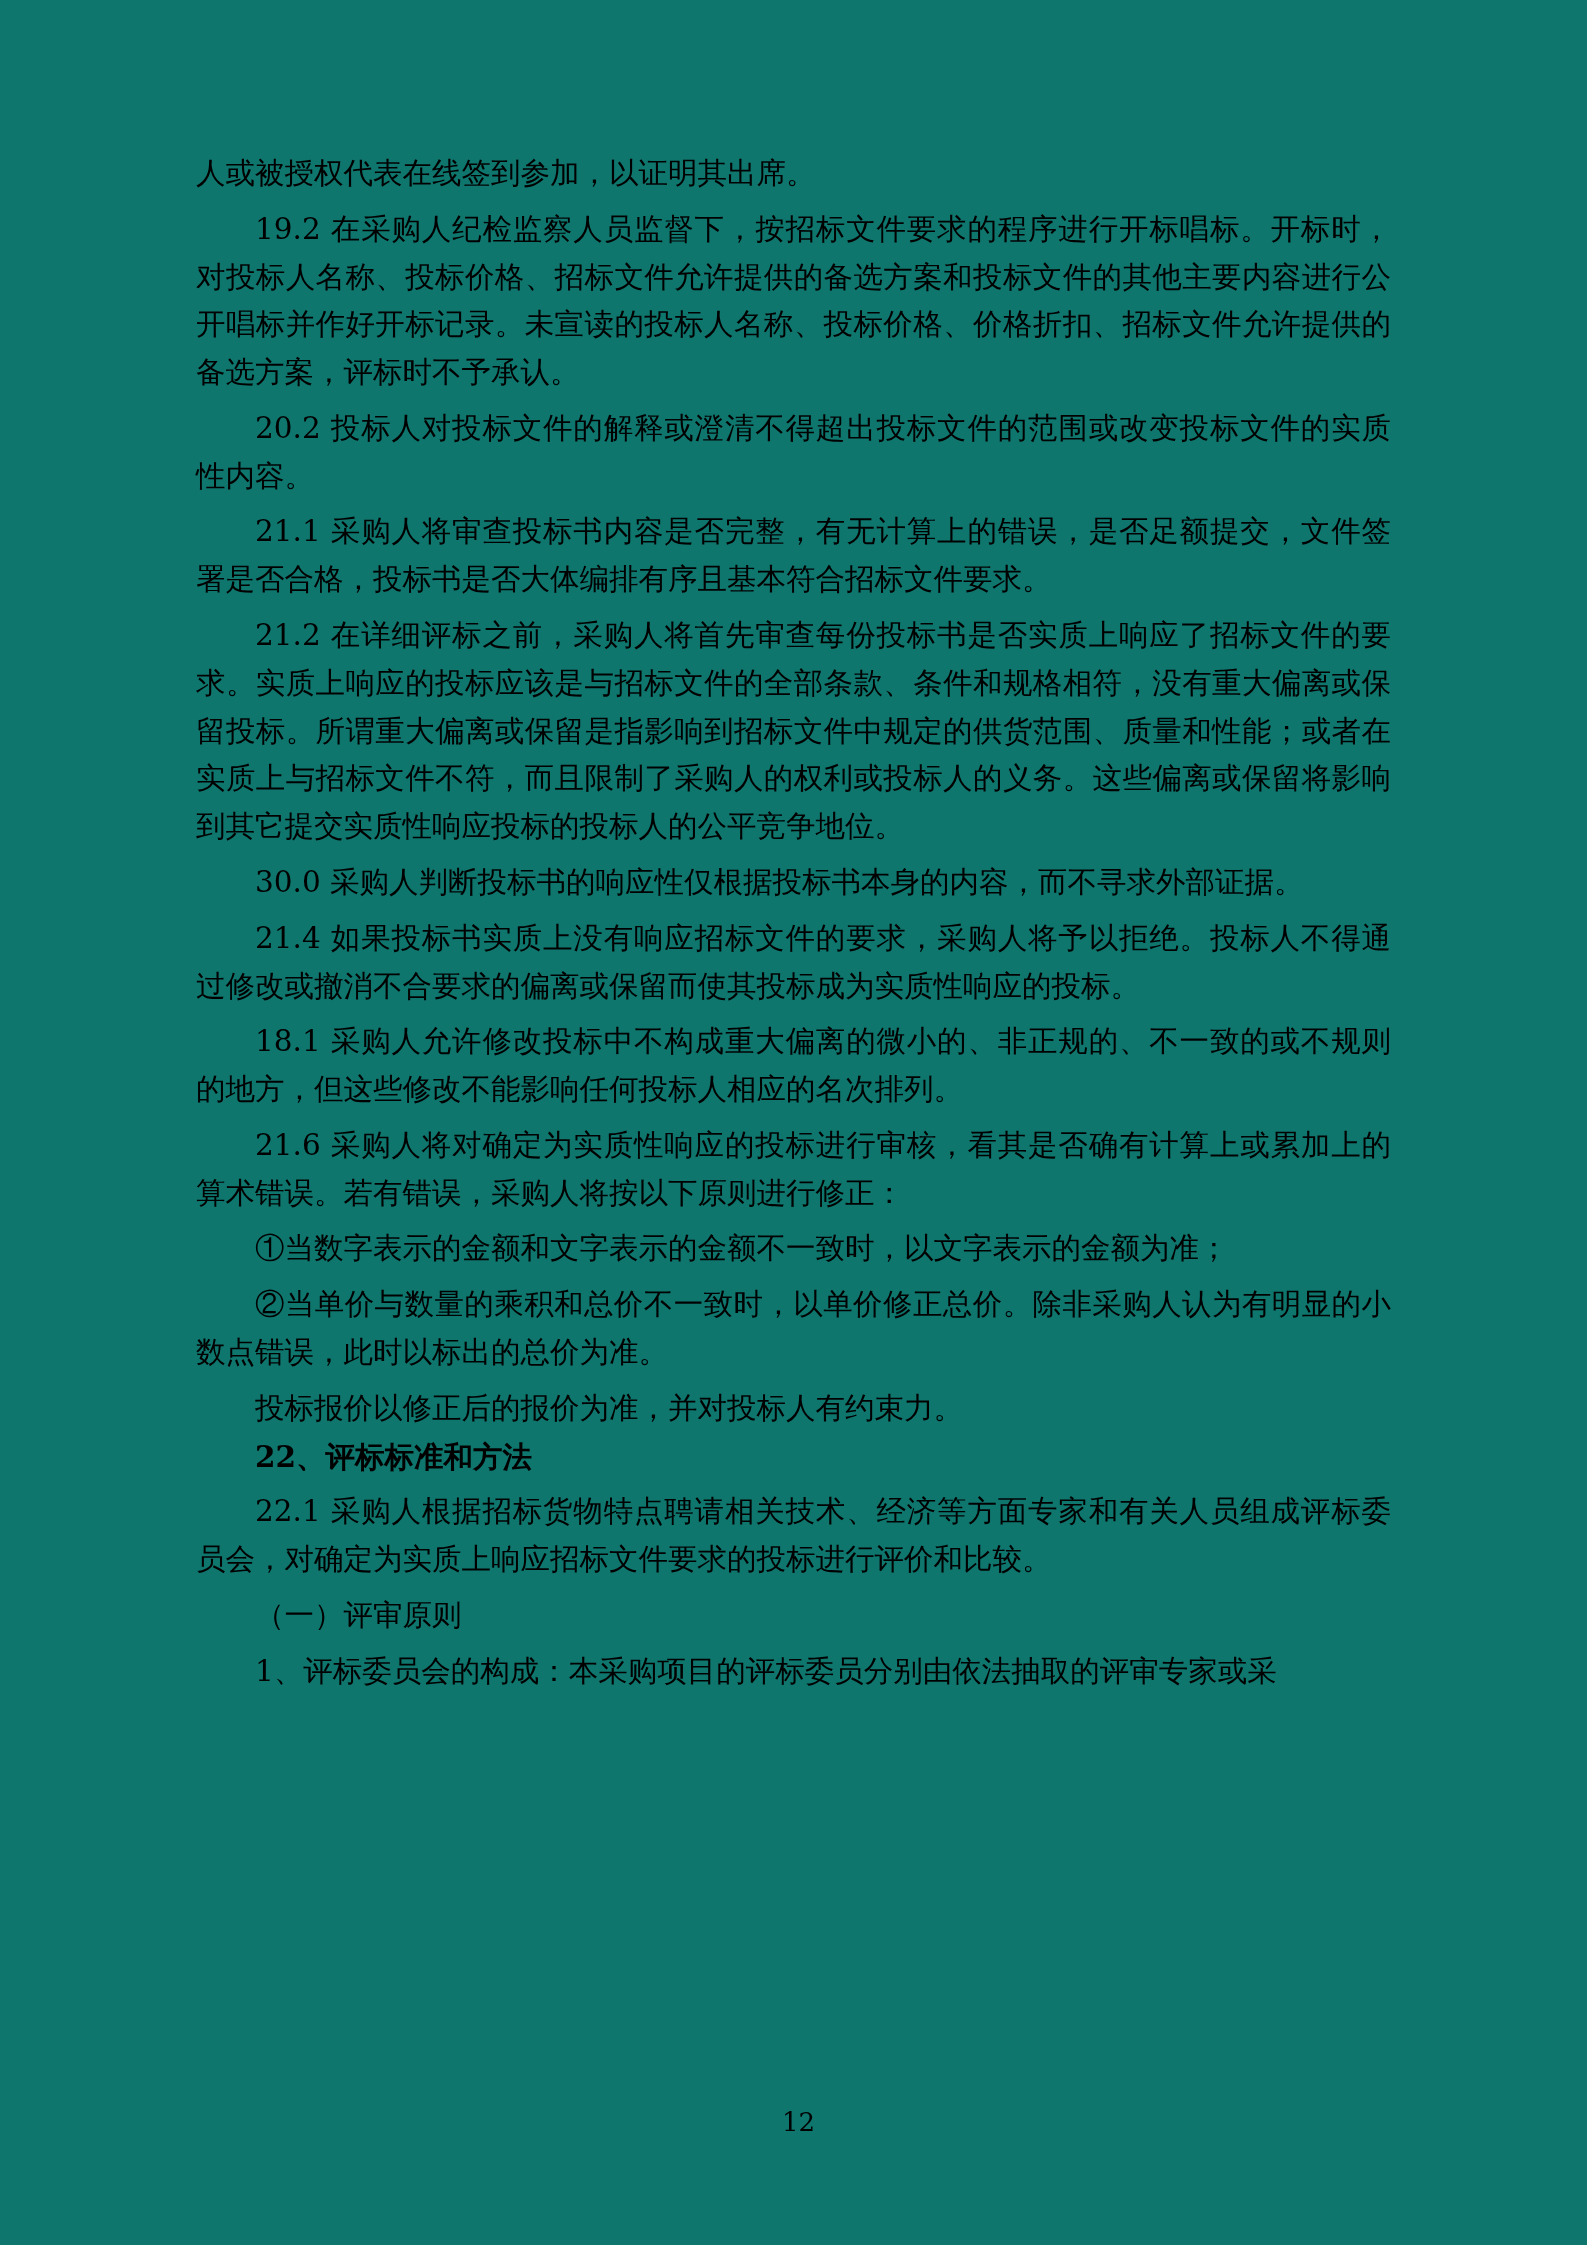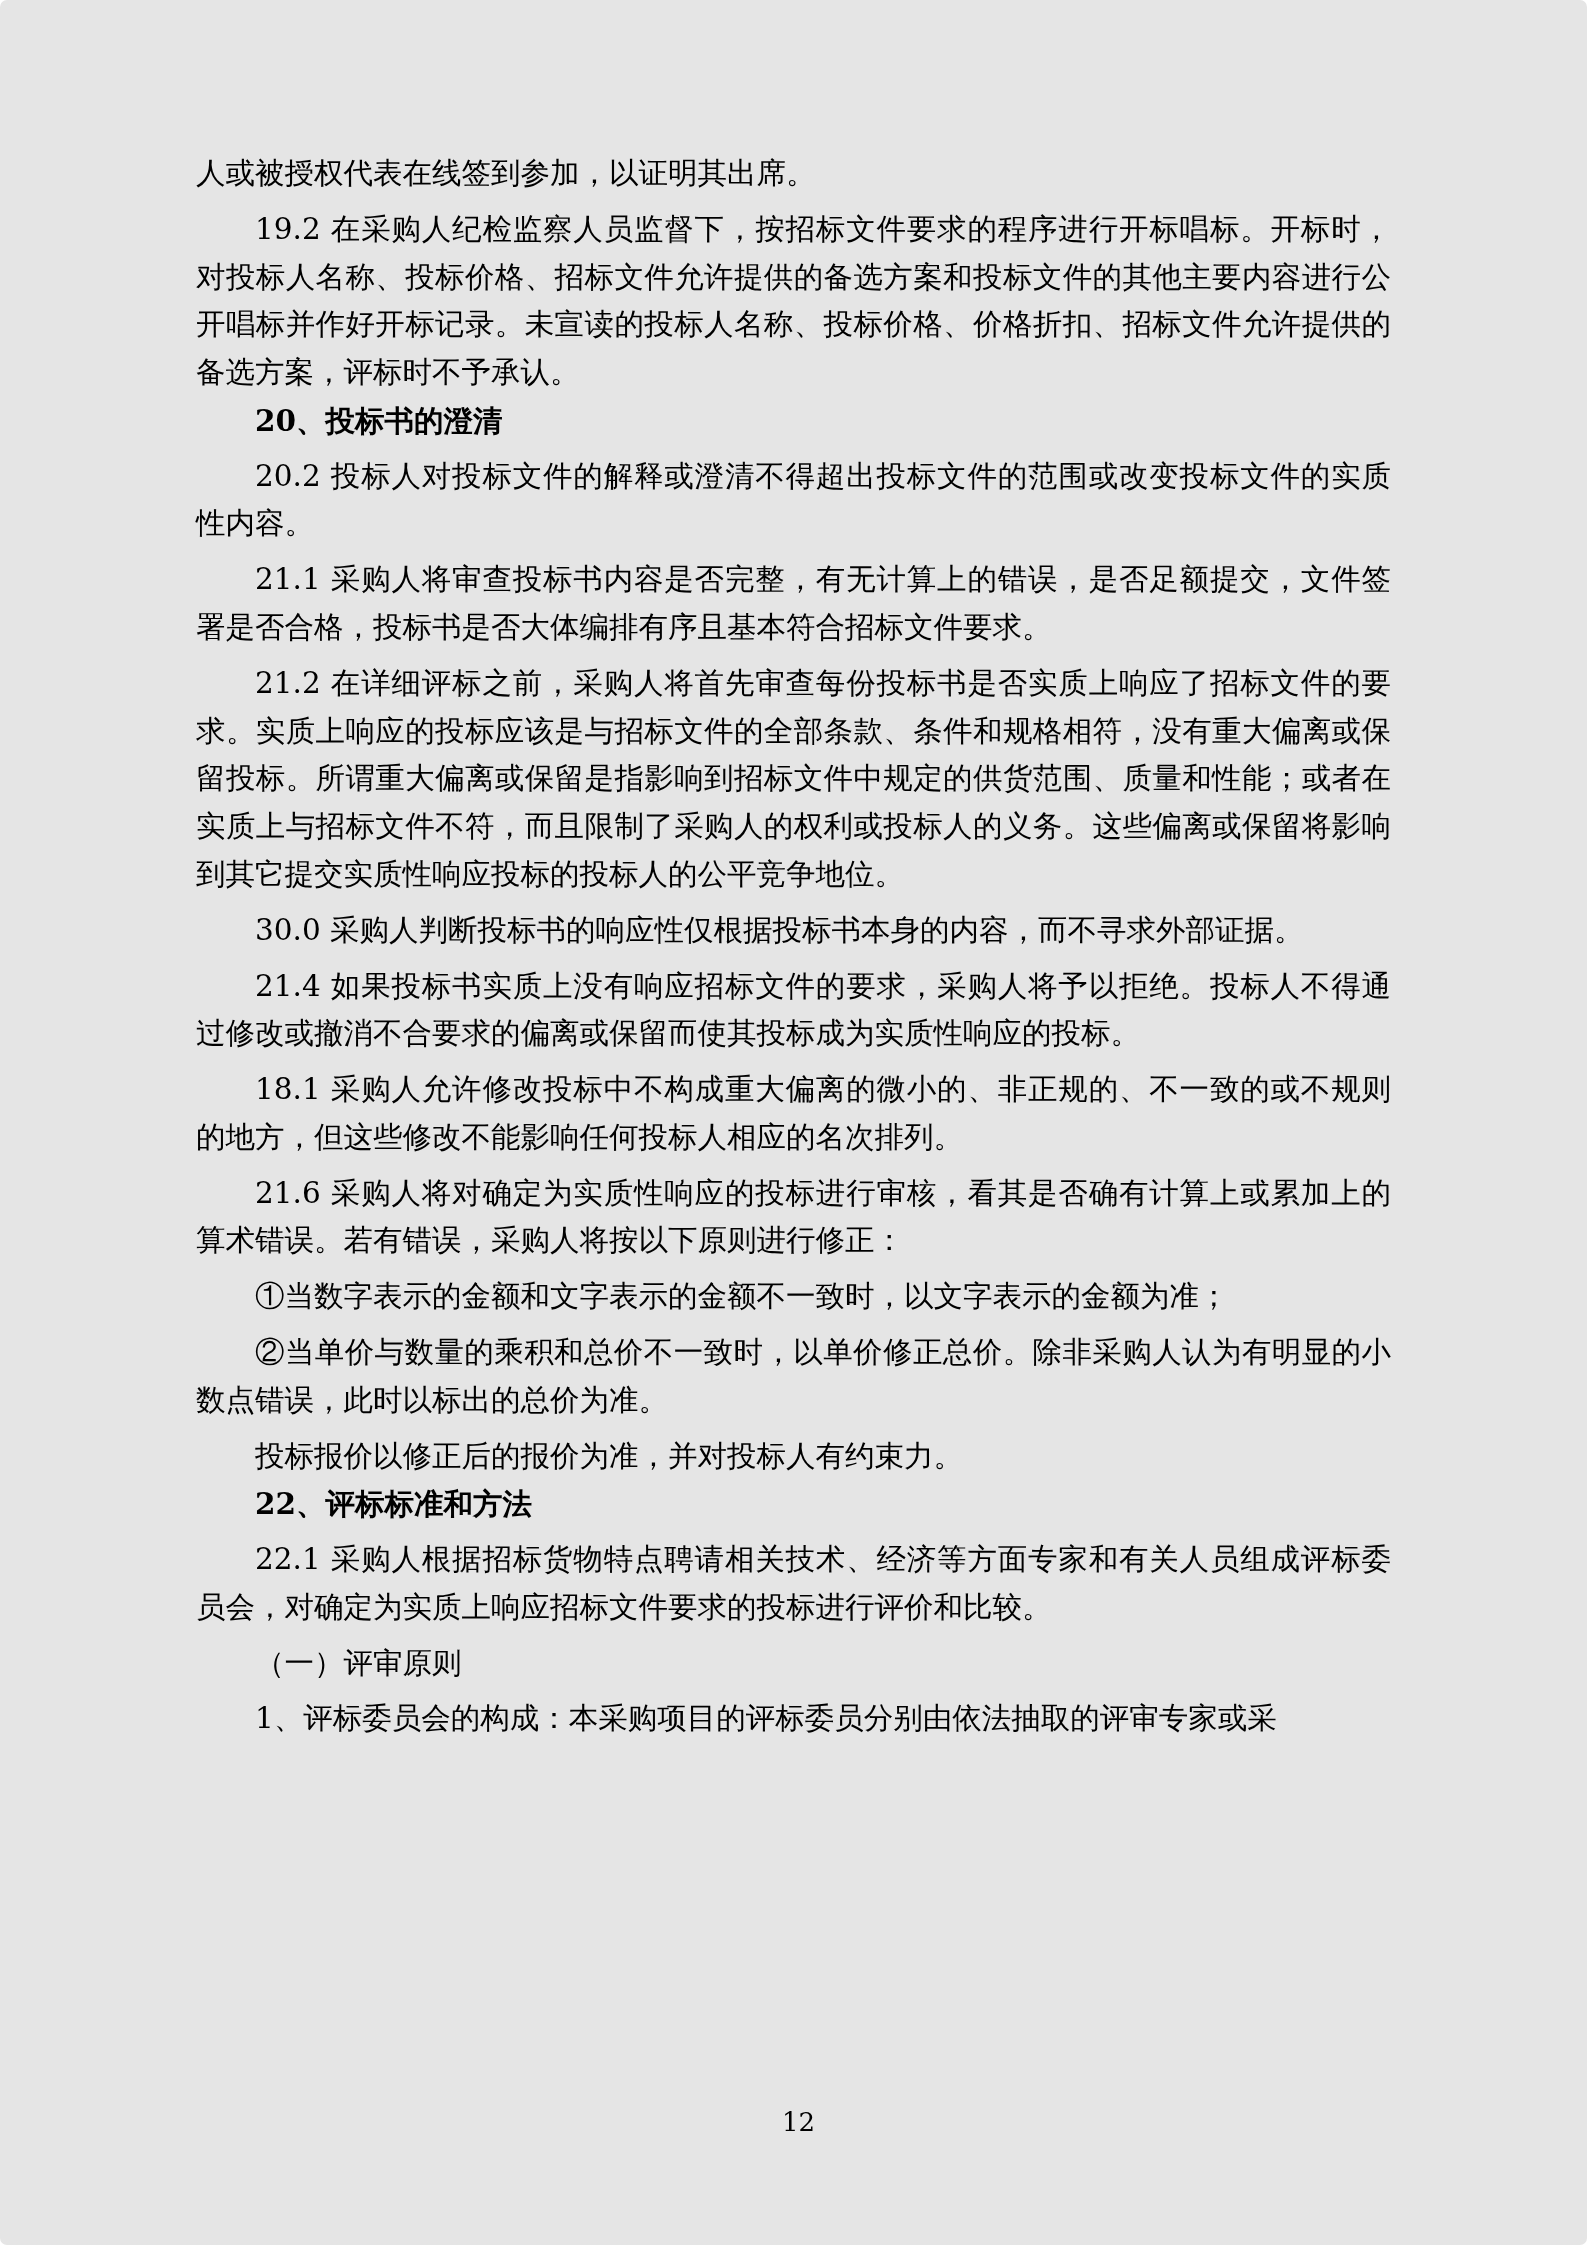--- a/index.html
+++ b/index.html
@@ -3,27 +3,26 @@
 <meta charset="utf-8">
 <style>
   html, body {
     margin: 0;
     padding: 0;
     background: #ffffff;
   }
   .page {
     width: 1587px;
     height: 2245px;
-    background: #e5e5e5;
+    background: #0f766e;
     position: relative;
     box-sizing: border-box;
     padding: 150px 196px 0 196px;
     font-family: "DejaVu Serif", "Liberation Serif", serif;
     color: #000000;
-    border-radius: 7px;
   }
   .content {
     font-size: 29.5px;
     line-height: 1.62;
     text-align: justify;
     text-justify: inter-ideograph;
   }
   p {
     margin: 0;
     padding: 0;
@@ -47,21 +46,20 @@
     font-family: "DejaVu Serif", "Liberation Serif", serif;
   }
 </style>
 </head>
 <body>
 
 <div class="page">
   <div class="content">
     <p class="body">人或被授权代表在线签到参加，以证明其出席。</p>
     <p class="indent">19.2 在采购人纪检监察人员监督下，按招标文件要求的程序进行开标唱标。开标时，对投标人名称、投标价格、招标文件允许提供的备选方案和投标文件的其他主要内容进行公开唱标并作好开标记录。未宣读的投标人名称、投标价格、价格折扣、招标文件允许提供的备选方案，评标时不予承认。</p>
-    <p class="heading">20、投标书的澄清</p>
     <p class="indent">20.2 投标人对投标文件的解释或澄清不得超出投标文件的范围或改变投标文件的实质性内容。</p>
     <p class="indent">21.1 采购人将审查投标书内容是否完整，有无计算上的错误，是否足额提交，文件签署是否合格，投标书是否大体编排有序且基本符合招标文件要求。</p>
     <p class="indent">21.2 在详细评标之前，采购人将首先审查每份投标书是否实质上响应了招标文件的要求。实质上响应的投标应该是与招标文件的全部条款、条件和规格相符，没有重大偏离或保留投标。所谓重大偏离或保留是指影响到招标文件中规定的供货范围、质量和性能；或者在实质上与招标文件不符，而且限制了采购人的权利或投标人的义务。这些偏离或保留将影响到其它提交实质性响应投标的投标人的公平竞争地位。</p>
     <p class="indent">30.0 采购人判断投标书的响应性仅根据投标书本身的内容，而不寻求外部证据。</p>
     <p class="indent">21.4 如果投标书实质上没有响应招标文件的要求，采购人将予以拒绝。投标人不得通过修改或撤消不合要求的偏离或保留而使其投标成为实质性响应的投标。</p>
     <p class="indent">18.1 采购人允许修改投标中不构成重大偏离的微小的、非正规的、不一致的或不规则的地方，但这些修改不能影响任何投标人相应的名次排列。</p>
     <p class="indent">21.6 采购人将对确定为实质性响应的投标进行审核，看其是否确有计算上或累加上的算术错误。若有错误，采购人将按以下原则进行修正：</p>
     <p class="indent">①当数字表示的金额和文字表示的金额不一致时，以文字表示的金额为准；</p>
     <p class="indent">②当单价与数量的乘积和总价不一致时，以单价修正总价。除非采购人认为有明显的小数点错误，此时以标出的总价为准。</p>
     <p class="indent">投标报价以修正后的报价为准，并对投标人有约束力。</p>

